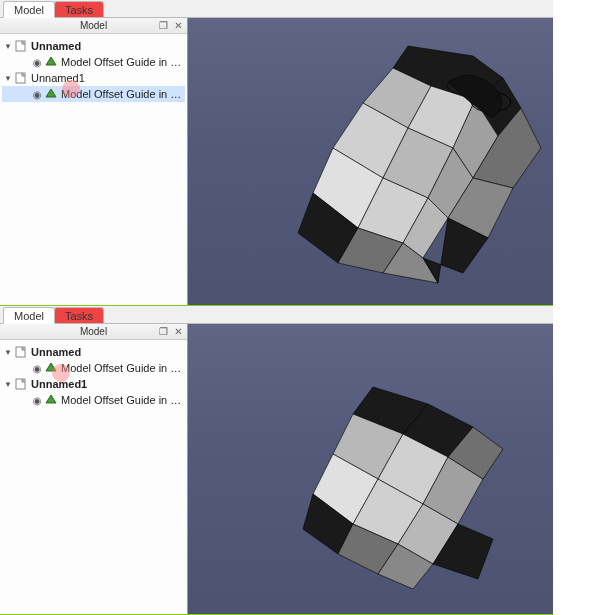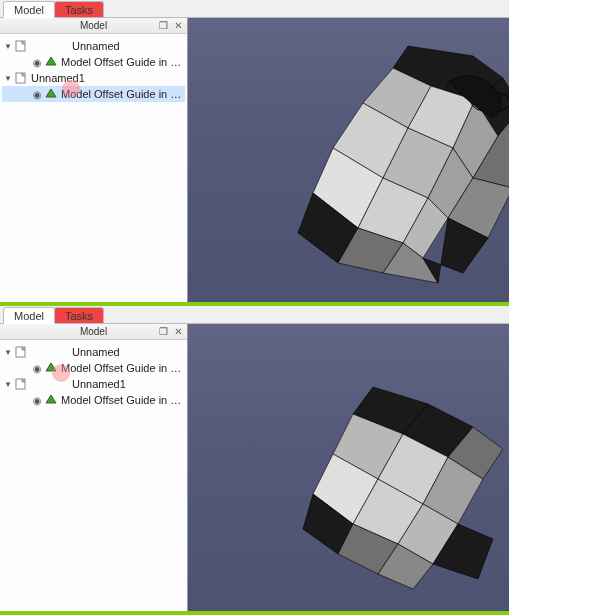--- a/index.html
+++ b/index.html
@@ -8,24 +8,24 @@
     padding: 0;
     width: 599px;
     height: 615px;
     font-family: Tahoma, Arial, sans-serif;
     font-size: 11px;
     background: #fff;
     overflow: hidden;
   }
   .app-instance {
     position: relative;
-    width: 509px;
+    width: 553px;
     display: flex;
     flex-direction: column;
-    border-bottom: 4px solid #84cc16;
+    border-bottom: 1px solid #84cc16;
   }
   .top-tabs {
     display: flex;
     align-items: flex-end;
     height: 18px;
     background: #f0f0f0;
     border-bottom: 1px solid #bbb;
     padding-left: 3px;
     gap: 0;
   }
@@ -122,21 +122,21 @@
   .eye-icon {
     color: #555;
     font-size: 10px;
   }
   .doc-icon svg, .mesh-icon svg { display:block; }
   .tree-label {
     padding-left: 3px;
     overflow: hidden;
     text-overflow: ellipsis;
   }
-  .tree-label.bold { font-weight: normal; margin-left: 41px; }
+  .tree-label.bold { font-weight: bold; }
   .cursor-marker {
     position: absolute;
     width: 18px;
     height: 18px;
     border-radius: 50%;
     background: rgba(255,120,120,0.45);
     pointer-events: none;
     z-index: 50;
   }
   .viewport {

